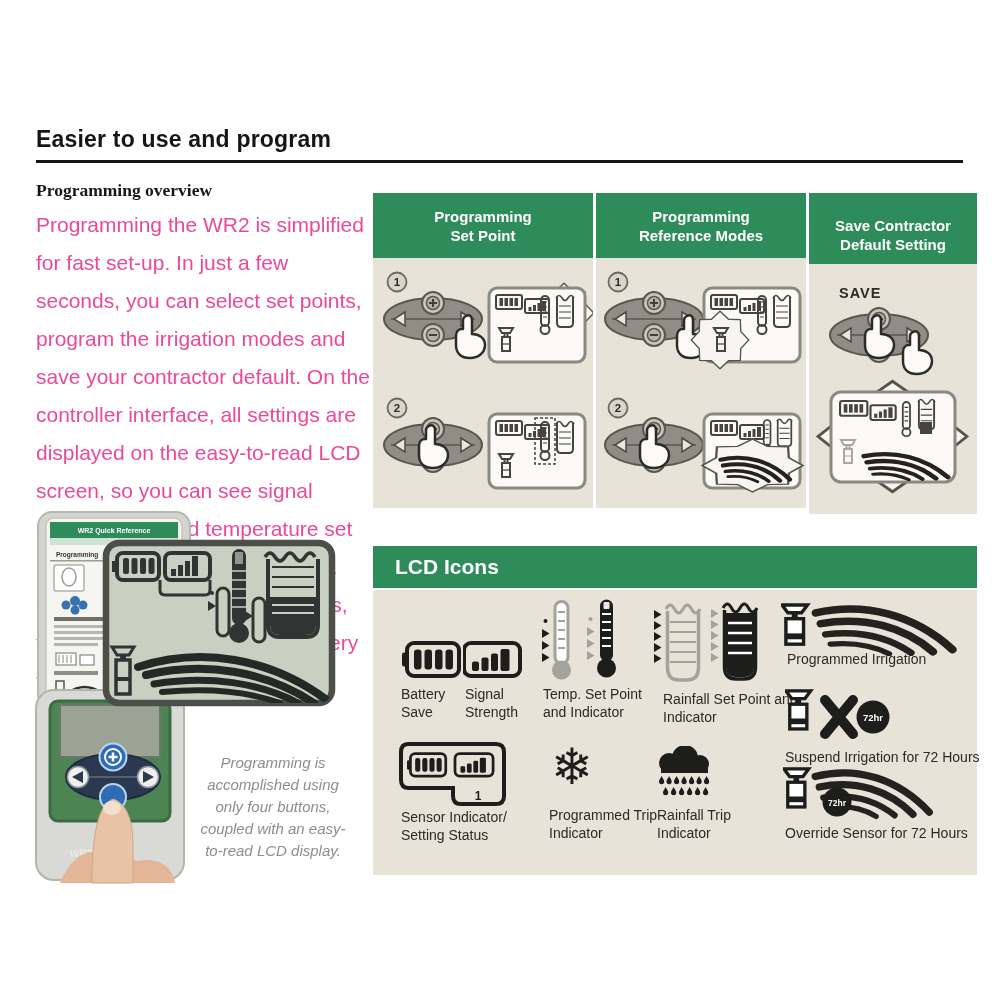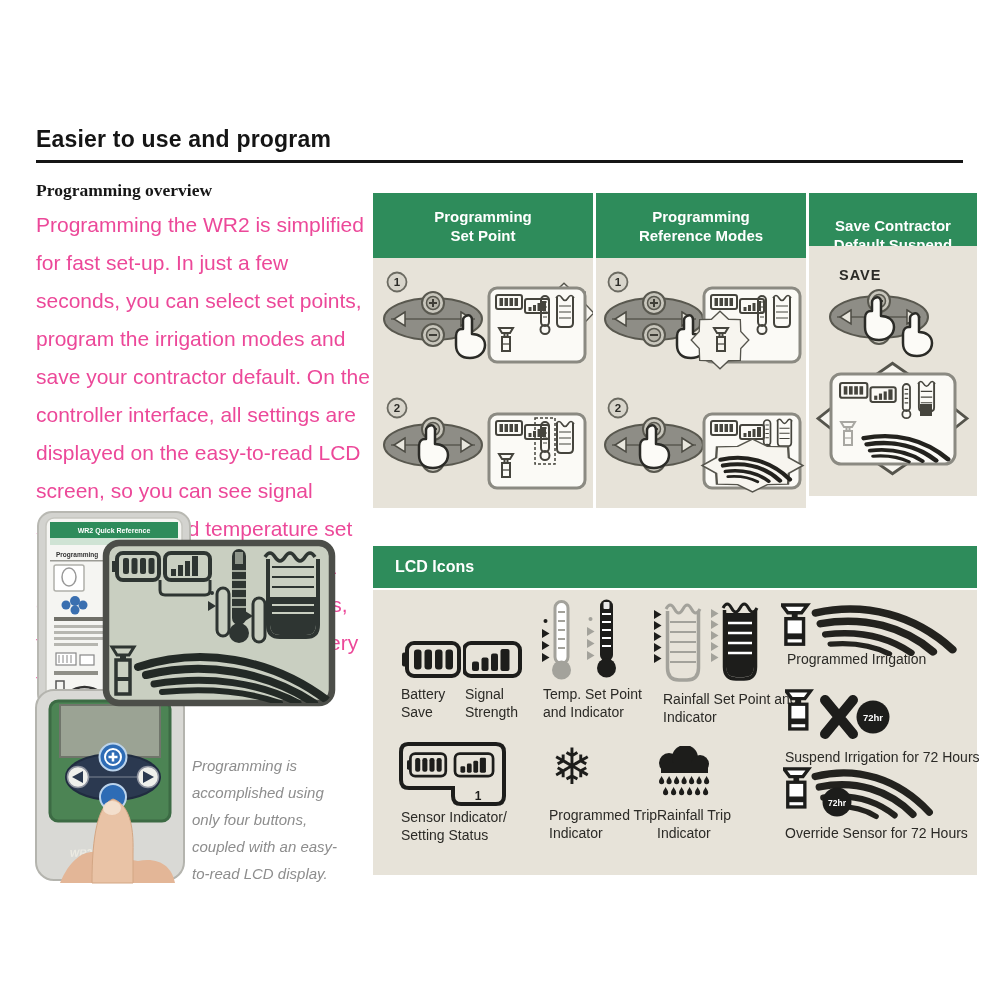--- a/index.html
+++ b/index.html
@@ -6,24 +6,24 @@
   .page{position:relative;width:1000px;height:1000px;background:#fff;overflow:hidden;
         font-family:"Liberation Sans",sans-serif;color:#222;}
   .abs{position:absolute;}
   .title{font-size:23px;font-weight:bold;color:#151515;letter-spacing:.2px;}
   .rule{height:3px;background:#151515;}
   .h2{font-size:17.5px;font-weight:bold;color:#161616;font-family:Liberation Serif, serif;}
   .para{font-size:21px;line-height:38px;color:#ec4899;}
   .panel-header{background:#2E8C5B;color:#fff;font-weight:bold;font-size:15px;line-height:19px;
         text-align:center;display:flex;flex-direction:column;justify-content:center;}
   .panel-body{background:#E7E3D9;}
-  .lcd-header{background:#2E8C5B;color:#fff;font-weight:bold;font-size:16px;
+  .lcd-header{background:#2E8C5B;color:#fff;font-weight:bold;font-size:21px;
         display:flex;align-items:center;padding-left:22px;box-sizing:border-box;}
   .icon-label{font-size:14px;line-height:18px;font-weight:normal;color:#2b2a26;}
-  .caption{font-style:italic;font-size:15px;line-height:27px;color:#8d8d8d;}
+  .caption{font-style:italic;font-size:15px;line-height:22px;color:#8d8d8d;text-align:center;}
   .glyph{color:#1d1d1b;}
   svg{display:block;}
 </style>
 </head>
 <body>
 
 <svg width="0" height="0" style="position:absolute" aria-hidden="true">
 <defs>
   <g id="pad">
     <ellipse cx="50" cy="27" rx="49" ry="21" fill="#8e8d86" stroke="#59584f" stroke-width="2"></ellipse>
@@ -156,21 +156,21 @@
   <div class="abs panel-header" style="left:373px;top:193px;width:220px;height:65px">
     <div>Programming</div>
     <div>Set Point</div>
   </div>
   <div class="abs panel-header" style="left:596px;top:193px;width:210px;height:65px">
     <div>Programming</div>
     <div>Reference Modes</div>
   </div>
   <div class="abs panel-header" style="left:809px;top:193px;width:168px;height:84px">
     <div>Save Contractor</div>
-    <div>Default Suspend</div>
+    <div>Default Setting</div>
   </div>
 
   <div class="abs panel-body" style="left:373px;top:258px;width:220px;height:250px">
     <svg width="220" height="250" viewBox="0 0 220 250">
       <circle cx="24" cy="24" r="9.5" fill="#d8d5cb" stroke="#6b6a61" stroke-width="1.8"></circle>
       <text x="24" y="28" font-size="11.5" font-weight="bold" fill="#2b2b27" text-anchor="middle">1</text>
       <g transform="translate(10,34)">
           <use href="#pad"></use>
         </g>
       <g transform="translate(80,56)">
@@ -271,21 +271,21 @@
         <g transform="translate(-4,26) scale(1.05,0.55)">
             <use href="#burst"></use>
           </g>
         <g transform="translate(14,42) scale(0.62,0.58)">
             <use href="#arcs"></use>
           </g>
       </g>
     </svg>
   </div>
 
-  <div class="abs panel-body" style="left:809px;top:246px;width:168px;height:250px">
+  <div class="abs panel-body" style="left:809px;top:264px;width:168px;height:250px">
     <svg width="168" height="250" viewBox="0 0 168 250">
       <text x="30" y="34" font-size="14.5" font-weight="bold" letter-spacing="1" fill="#2b2b27">SAVE</text>
       <g transform="translate(20,44)">
           <use href="#pad"></use>
         </g>
       <g transform="translate(53,50)">
           <use href="#hand"></use>
         </g>
       <g transform="translate(91,66)">
           <use href="#hand"></use>

